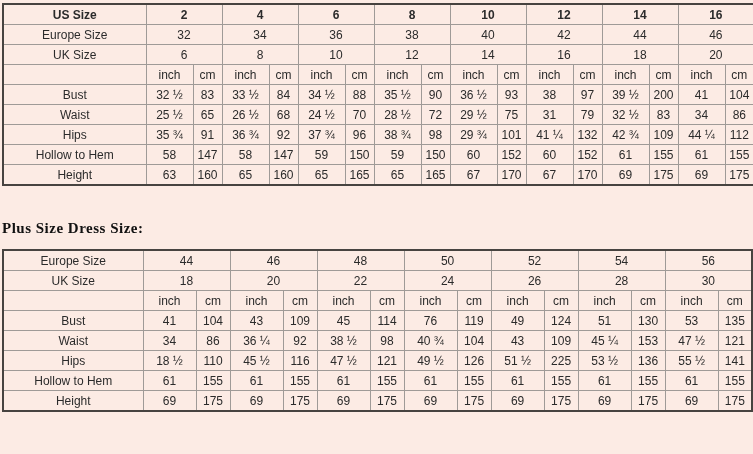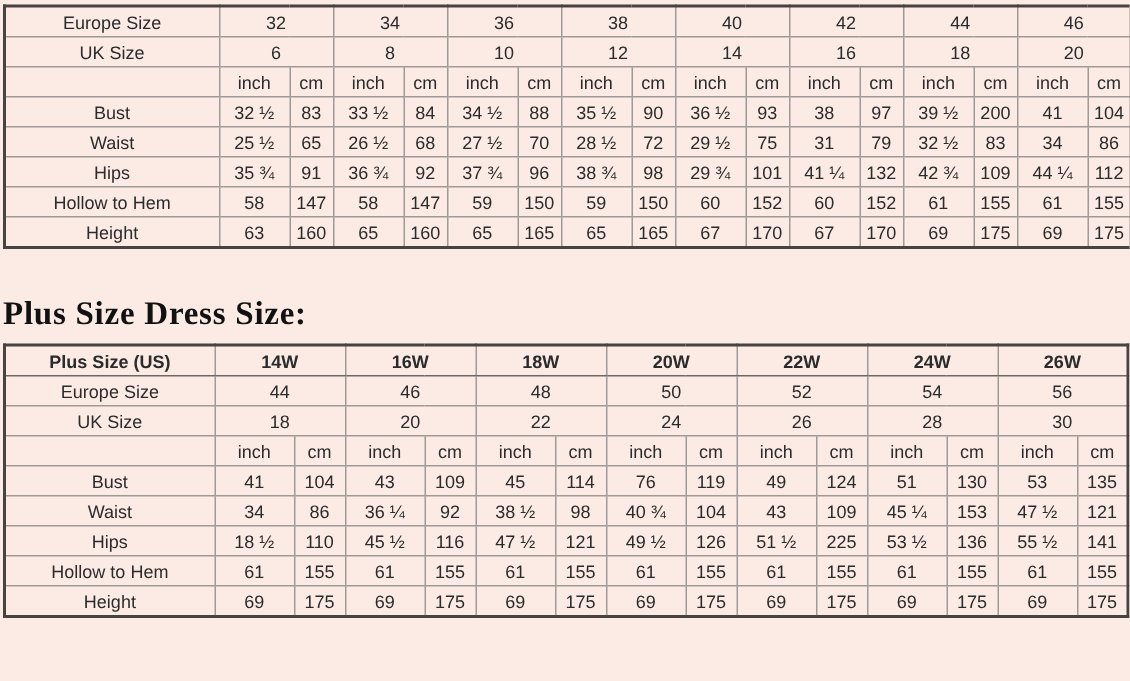--- a/index.html
+++ b/index.html
@@ -31,21 +31,21 @@
     font-size:12px;
     height:19px;
     padding:0 1px;
     white-space:nowrap;
     overflow:hidden;
   }
   td.b{font-weight:bold;}
   tr.hdr td{border-bottom:1px solid #6d6865;}
   h2#plus-title{
     font-family:"Liberation Serif", serif;
-    font-size:22px;
+    font-size:15px;
     font-weight:bold;
     color:#111;
     letter-spacing:0.5px;
     margin:32px 0 10px 2px;
     line-height:21px;
   }
 </style>
 </head>
 <body>
 
@@ -63,20 +63,31 @@
       <col style="width: 47px;">
       <col style="width: 29px;">
       <col style="width: 47px;">
       <col style="width: 29px;">
       <col style="width: 47px;">
       <col style="width: 29px;">
       <col style="width: 47px;">
       <col style="width: 29px;">
     </colgroup>
     <tbody>
+      <tr>
+        <td class="b">US Size</td>
+        <td class="b" colspan="2">2</td>
+        <td class="b" colspan="2">4</td>
+        <td class="b" colspan="2">6</td>
+        <td class="b" colspan="2">8</td>
+        <td class="b" colspan="2">10</td>
+        <td class="b" colspan="2">12</td>
+        <td class="b" colspan="2">14</td>
+        <td class="b" colspan="2">16</td>
+      </tr>
       <tr>
         <td>Europe Size</td>
         <td colspan="2">32</td>
         <td colspan="2">34</td>
         <td colspan="2">36</td>
         <td colspan="2">38</td>
         <td colspan="2">40</td>
         <td colspan="2">42</td>
         <td colspan="2">44</td>
         <td colspan="2">46</td>
@@ -129,21 +140,21 @@
         <td>200</td>
         <td>41</td>
         <td>104</td>
       </tr>
       <tr>
         <td>Waist</td>
         <td>25 ½</td>
         <td>65</td>
         <td>26 ½</td>
         <td>68</td>
-        <td>27 ½</td>
+        <td>24 ½</td>
         <td>70</td>
         <td>28 ½</td>
         <td>72</td>
         <td>29 ½</td>
         <td>75</td>
         <td>31</td>
         <td>79</td>
         <td>32 ½</td>
         <td>83</td>
         <td>34</td>
@@ -223,30 +234,20 @@
       <col style="width: 53px;">
       <col style="width: 34px;">
       <col style="width: 53px;">
       <col style="width: 34px;">
       <col style="width: 53px;">
       <col style="width: 34px;">
       <col style="width: 53px;">
       <col style="width: 34px;">
     </colgroup>
     <tbody>
-      <tr class="hdr">
-        <td class="b">Plus Size (US)</td>
-        <td class="b" colspan="2">14W</td>
-        <td class="b" colspan="2">16W</td>
-        <td class="b" colspan="2">18W</td>
-        <td class="b" colspan="2">20W</td>
-        <td class="b" colspan="2">22W</td>
-        <td class="b" colspan="2">24W</td>
-        <td class="b" colspan="2">26W</td>
-      </tr>
       <tr>
         <td>Europe Size</td>
         <td colspan="2">44</td>
         <td colspan="2">46</td>
         <td colspan="2">48</td>
         <td colspan="2">50</td>
         <td colspan="2">52</td>
         <td colspan="2">54</td>
         <td colspan="2">56</td>
       </tr>

